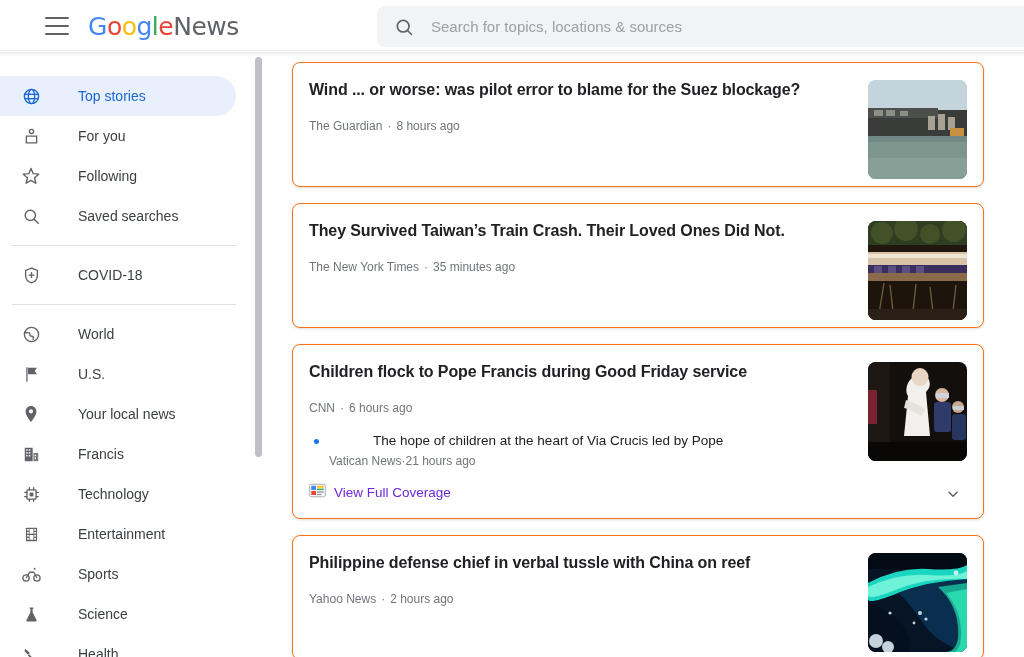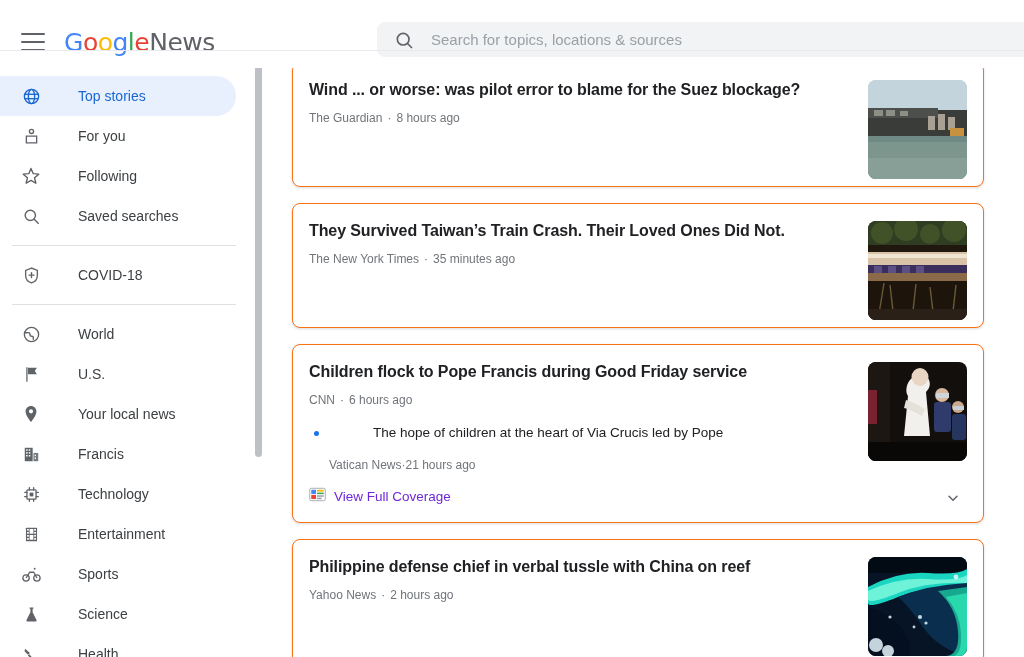--- a/index.html
+++ b/index.html
@@ -6,25 +6,26 @@
   html, body {
     width: 1024px; height: 657px;
     overflow: hidden;
     background: #ffffff;
     font-family: "Liberation Sans", sans-serif;
     -webkit-font-smoothing: antialiased;
   }
 
   
   .header {
-    position: absolute; top: 16px; left: 0;
+    position: absolute; top: 0; left: 0;
     width: 1024px; height: 52px;
     background: #ffffff;
     display: flex; align-items: center;
     z-index: 20;
+    padding-left: 24px;
   }
   .hamburger {
     width: 24px; height: 18px;
     margin-left: 21px;
     display: flex; flex-direction: column; justify-content: space-between;
     cursor: pointer;
   }
   .hamburger span { display:block; height: 2px; width: 24px; background: #5f6368; border-radius: 1px; }
 
   .logo {
@@ -34,21 +35,21 @@
     white-space: nowrap;
     line-height: 1;
     font-family: "DejaVu Sans", sans-serif;
   }
   .logo .gl-b { color:#4285F4; } .logo .gl-r { color:#EA4335; }
   .logo .gl-y { color:#FBBC05; } .logo .gl-g { color:#34A853; }
   .logo .news { color:#5f6368; font-weight:400; }
 
   .search-wrap {
     position: absolute; left: 377px; top: 6px;
-    width: 647px; height: 35px;
+    width: 647px; height: 41px;
     background: #f1f3f4;
     border-radius: 8px 0 0 8px;
     display: flex; align-items: center;
   }
   .search-icon { margin-left: 17px; width: 20px; height: 20px; flex: none; }
   .search-input {
     border: none; outline: none; background: transparent;
     margin-left: 17px;
     font-size: 15px; color: #3c4043;
     width: 520px; height: 26px;
@@ -131,21 +132,21 @@
     min-height: 125px;
     cursor: pointer;
   }
   .card-body { padding-right: 130px; }
   .headline {
     font-size: 16px; font-weight: 700; color: #202124;
     line-height: 22px; letter-spacing: -0.1px;
     font-family: "Liberation Sans", sans-serif;
   }
   .meta {
-    margin-top: 10px;
+    margin-top: 18px;
     font-size: 12px; color: #70757a;
     font-family: "Liberation Sans", sans-serif;
   }
   .meta .dot { margin: 0 5px; }
 
   .thumb {
     position: absolute; right: 16px; top: 17px;
     width: 99px; height: 99px;
     border-radius: 8px;
     overflow: hidden;
@@ -154,21 +155,21 @@
   
   .sub-story { margin-top: 16px; display: flex; }
   .bullet {
     width: 5px; height: 5px; border-radius: 50%;
     background: #1a73e8; flex: none;
     margin: 8px 10px 0 5px;
   }
   .sub-headline {
     font-size: 13.5px; font-weight: 400; color: #202124; line-height: 19px; margin-left: 44px;
   }
-  .sub-meta { margin-top: 16px; font-size: 12px; color: #70757a; }
+  .sub-meta { margin-top: 4px; font-size: 12px; color: #70757a; }
 
   .coverage-row {
     display: flex; align-items: center;
     margin-top: 14px;
   }
   .coverage-link {
     display: flex; align-items: center;
     color: #6d28d9; font-size: 13.5px; cursor: pointer;
   }
   .coverage-link .lbl { margin-left: 8px; }

